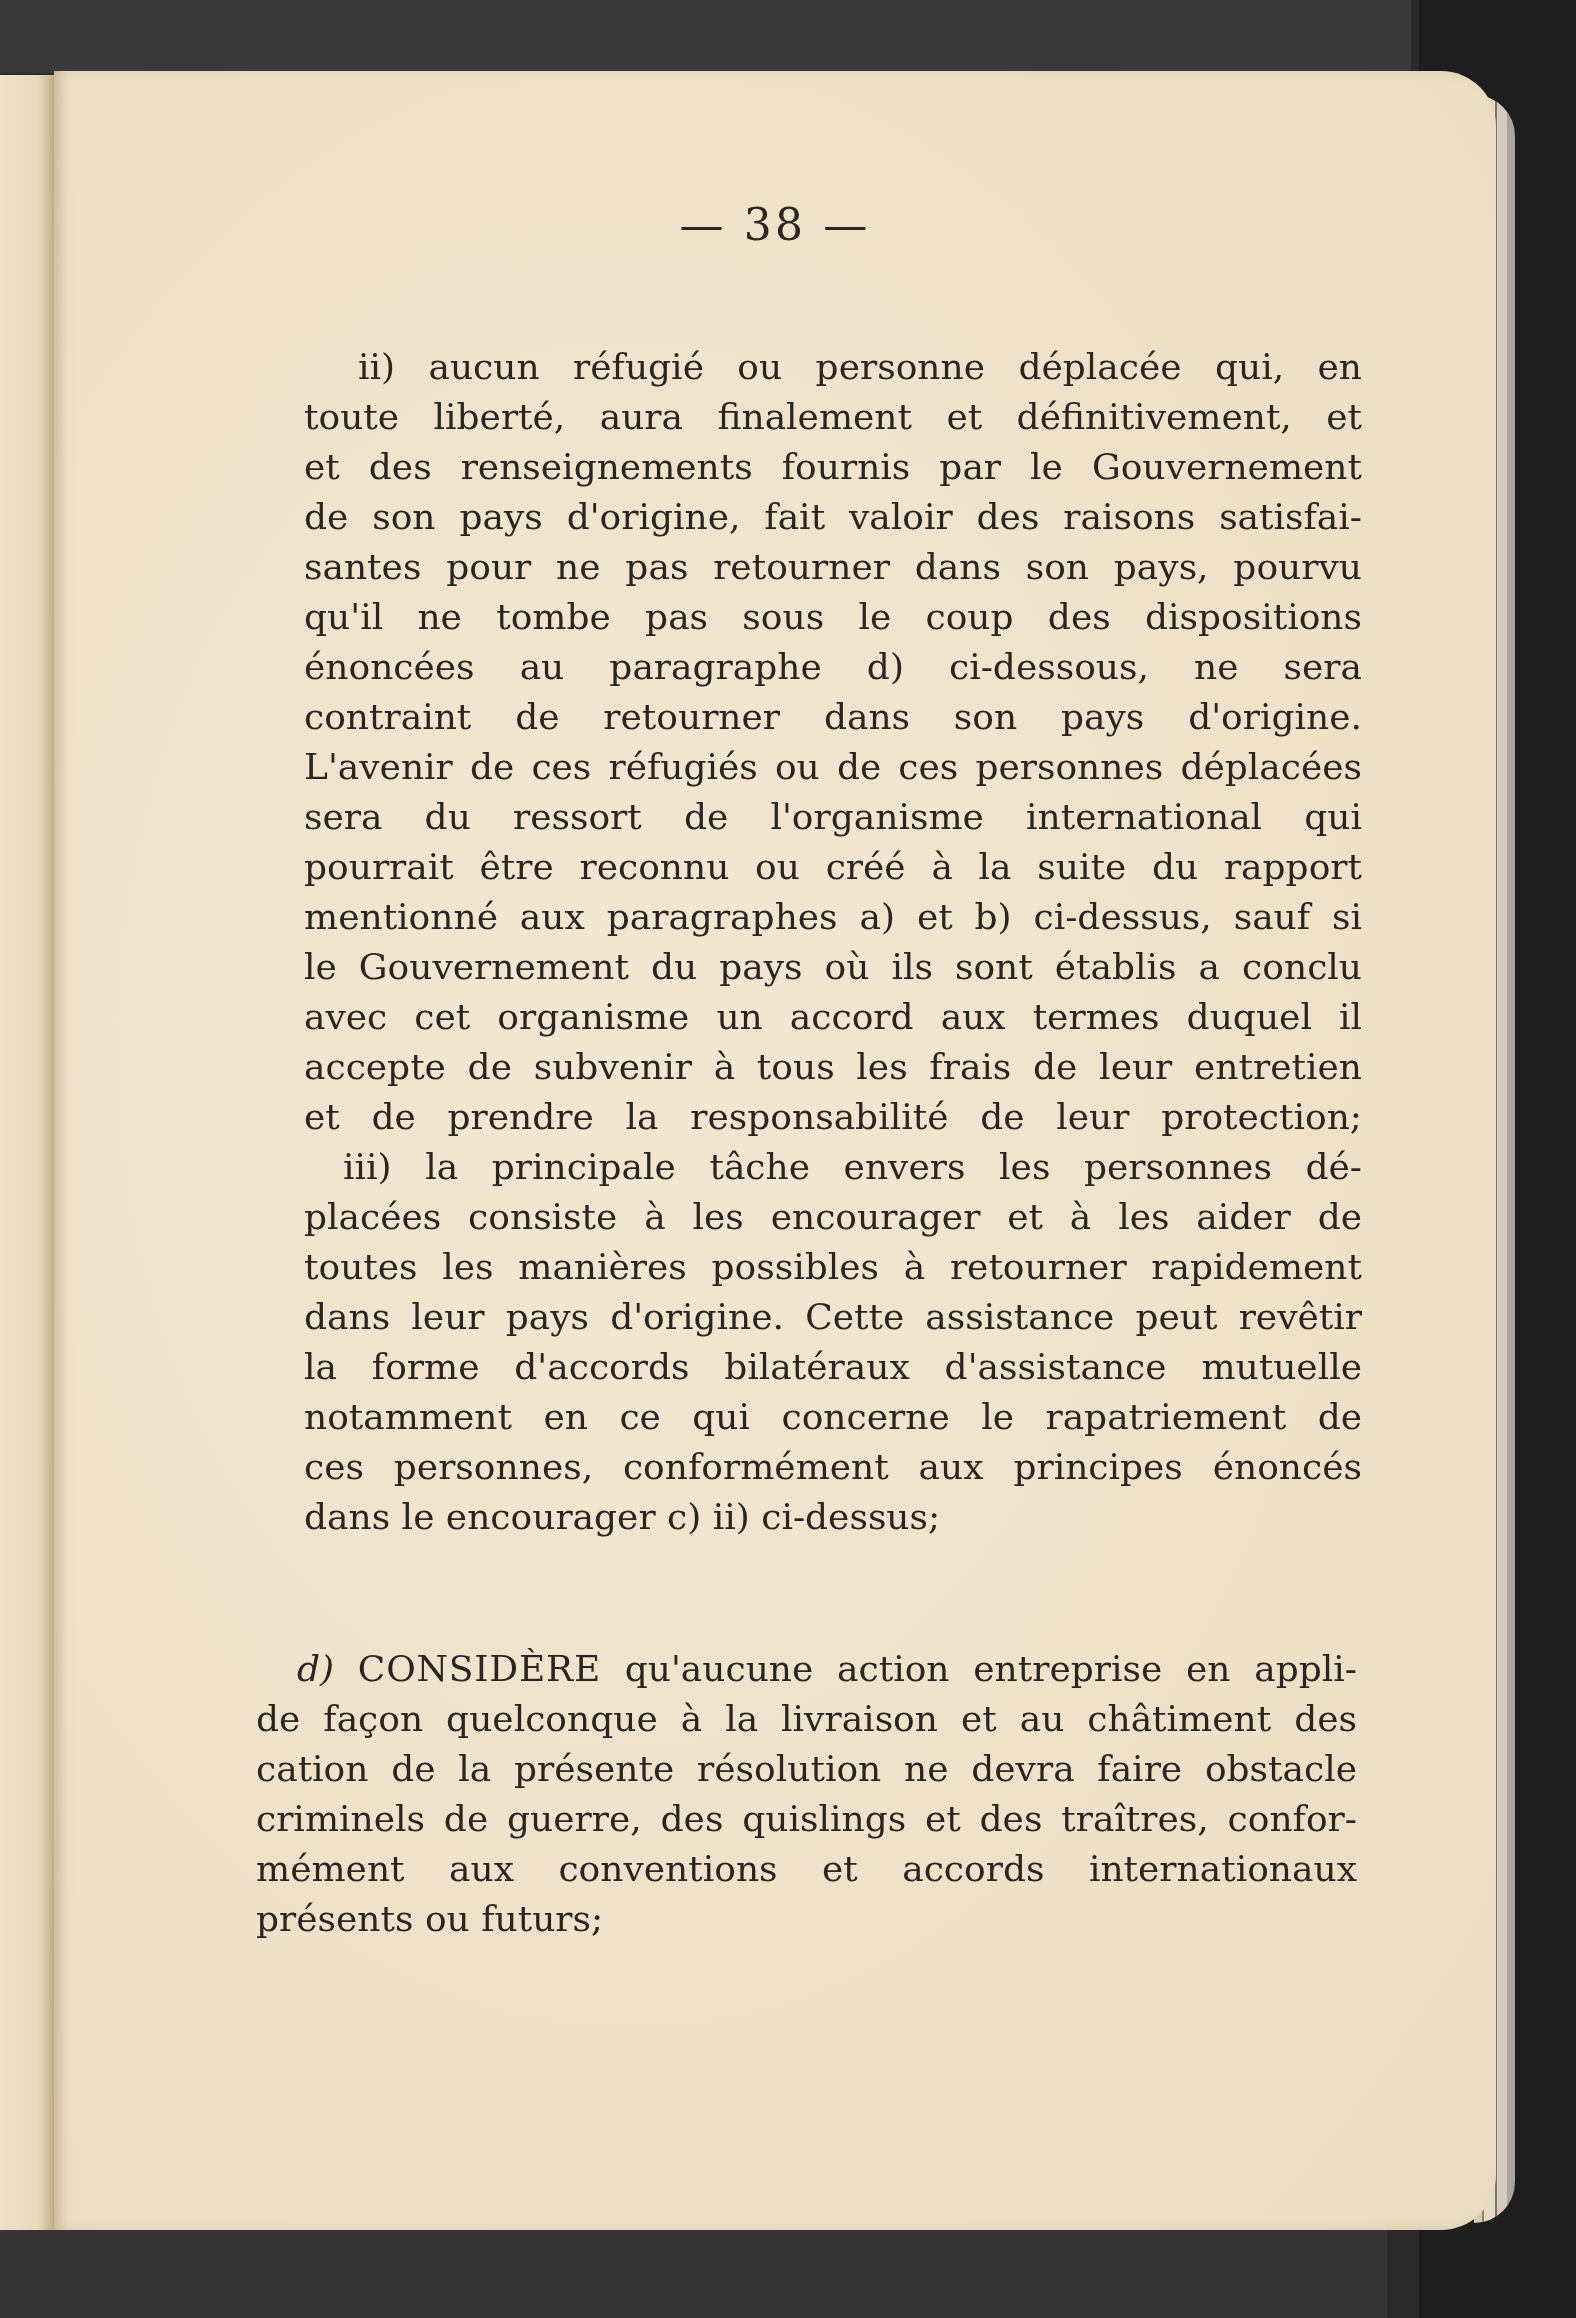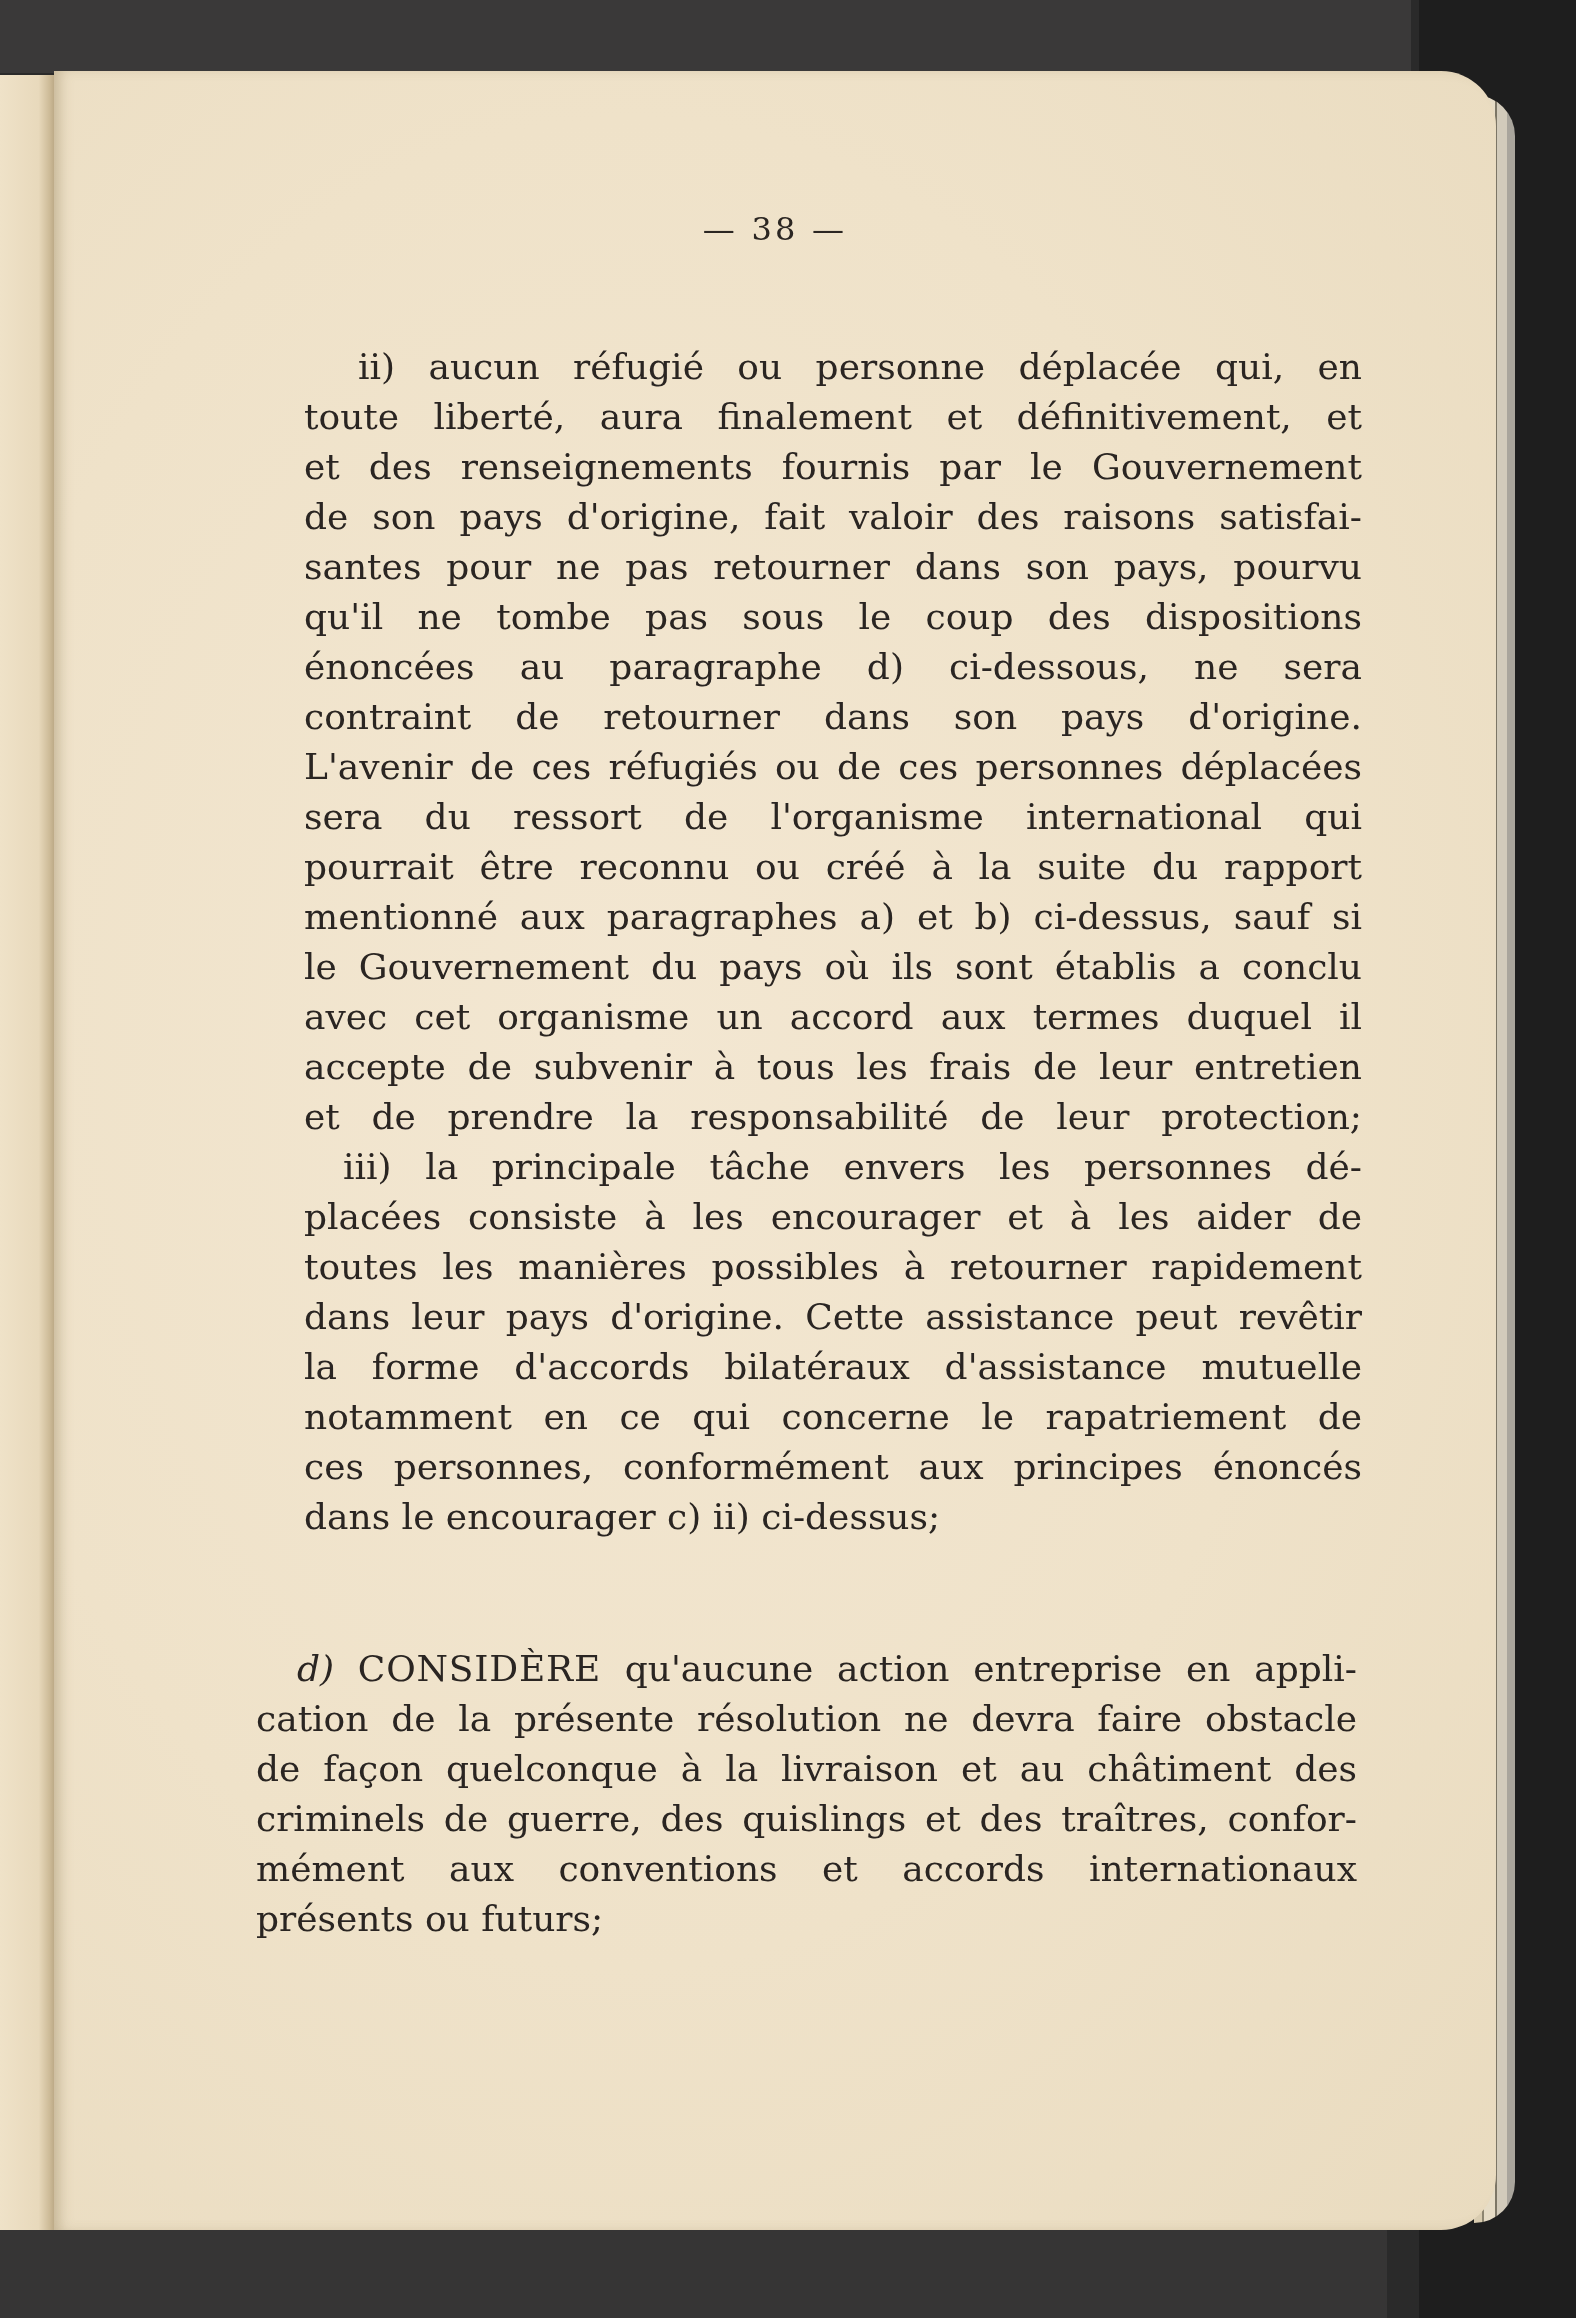--- a/index.html
+++ b/index.html
@@ -22,22 +22,22 @@
     border-radius: 0 47px 47px 0;
     background: linear-gradient(to right, #d9ccb0 0 20%, #8d8570 20% 24%, #e6dcc6 24% 52%, #7c7666 52% 56%, #d2cbbb 56% 80%, #a9a59c 80% 100%);
   }
   .page {
     position: absolute; left: 54px; top: 71px; width: 1442px; height: 2159px;
     background: radial-gradient(ellipse at 40% 45%, #f3e7d2 0%, #efe2c9 55%, #e9dbbf 100%);
     border-radius: 0 55px 55px 0;
     box-shadow: inset 9.5px 0 14px -4.7px rgba(120,100,60,0.35);
   }
   .page-number {
-    position: absolute; left: 0; width: 1442px; top: 139px; text-align: center;
-    font-size: 32px; color: #2b2622; letter-spacing: 3.2px;
+    position: absolute; left: 0; width: 1442px; top: 128px; text-align: center;
+    font-size: 44px; color: #2b2622; letter-spacing: 3.2px;
   }
   .text {
     position: absolute; left: 250px; top: 259px; width: 1058px;
     font-size: 36px; line-height: 50px; color: #2a2522;
     text-align: justify;
   }
   .line { display: block; white-space: nowrap; text-align-last: justify; text-align: justify; height: 50px; }
   .line.last { text-align-last: left; }
   .para-d { position: absolute; left: 202px; width: 1101px; margin-top: 16px; }
   .sc { font-variant: small-caps; letter-spacing: 0.8px; }
@@ -82,20 +82,20 @@
     <span class="line">ces personnes, conformément aux principes énoncés</span>
     <span class="line last">dans le encourager c) ii) ci-dessus;</span>
   </div>
 
   <div class="text para-d" style="top:1557px;">
     <span class="line" style="padding-left:41px;">
       <i>d)</i>
       <span class="sc">CONSIDÈRE</span>
       <span>qu'aucune action entreprise en appli-</span>
     </span>
+    <span class="line">de façon quelconque à la livraison et au châtiment des</span>
     <span class="line">cation de la présente résolution ne devra faire obstacle</span>
-    <span class="line">de façon quelconque à la livraison et au châtiment des</span>
     <span class="line">criminels de guerre, des quislings et des traîtres, confor-</span>
     <span class="line">mément aux conventions et accords internationaux</span>
     <span class="line last">présents ou futurs;</span>
   </div>
 </div>
 
 
 </body></html>

